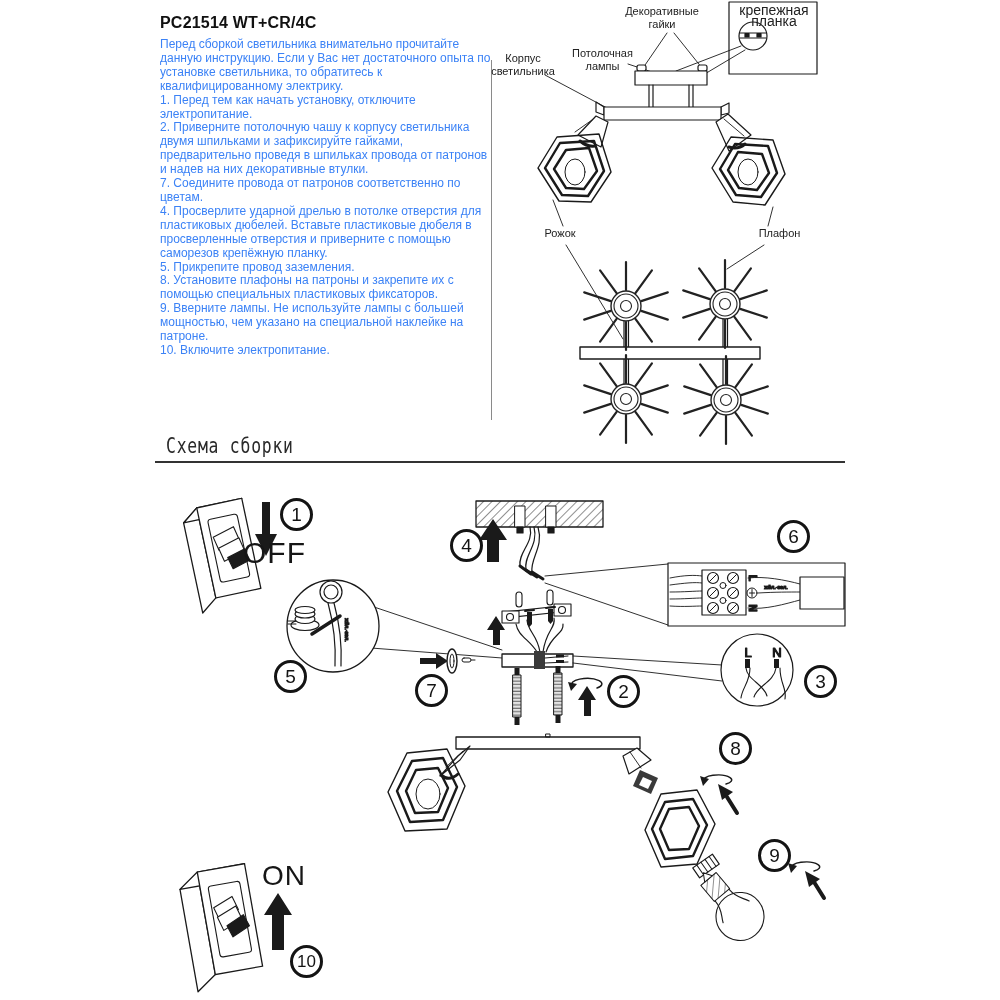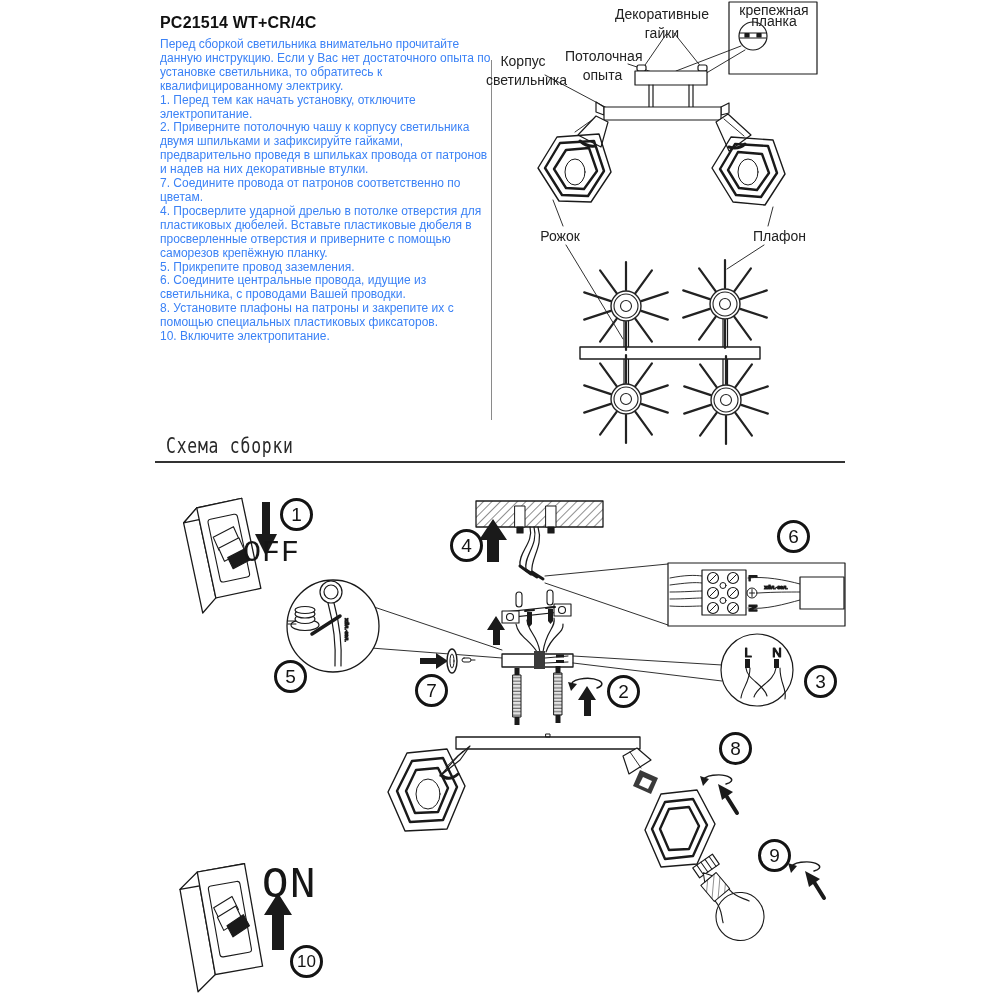--- a/index.html
+++ b/index.html
@@ -2,48 +2,48 @@
 <html><head>
 <meta charset="utf-8">
 <style>
   html,body{margin:0;padding:0;background:#fff;}
   .page{position:relative;width:1000px;height:1000px;background:#fff;overflow:hidden;
         font-family:"Liberation Sans",sans-serif;color:#1f1f1f;}
   .abs{position:absolute;}
   .title{font-size:16px;font-weight:bold;letter-spacing:.2px;color:#111;}
   .bodytext{width:337px;font-size:12px;line-height:13.9px;color:#3b82f6;}
   .bodytext div{margin:0;padding:0;}
-  .dlabel{font-size:14px;line-height:19px;text-align:center;white-space:pre-line;color:#222;}
+  .dlabel{font-size:11px;line-height:13px;text-align:center;white-space:pre-line;color:#222;}
   .dlabel.small{font-size:14px;line-height:10.5px;}
   .heading{font-family:"DejaVu Sans Mono",monospace;font-size:21px;color:#2a2a2a;
            transform:scaleX(.78);transform-origin:left bottom;letter-spacing:1px;}
   .rule{background:#333;height:1.5px;}
   .vdivider{background:#8a8a8a;width:1px;}
   .badge{width:33px;height:33px;border:3.2px solid #141414;border-radius:50%;
          display:flex;align-items:center;justify-content:center;
          font-size:19px;font-weight:500;color:#141414;background:#fff;box-sizing:border-box;}
-  .switchlabel{font-size:30px;font-weight:500;color:#161616;letter-spacing:1px;font-family:Liberation Mono, monospace;}
+  .switchlabel{font-size:30px;font-weight:500;color:#161616;letter-spacing:1px;}
   svg text{font-family:"Liberation Sans",sans-serif;}
 </style>
 </head>
 <body>
 
 <div class="page">
 
   <div class="abs title" style="left:160px;top:14px;">PC21514 WT+CR/4C</div>
 
   <div class="abs bodytext" style="left:160px;top:38px;">
     <div>Перед сборкой светильника внимательно прочитайте данную инструкцию. Если у Вас нет достаточного опыта по установке светильника, то обратитесь к квалифицированному электрику.</div>
     <div>1. Перед тем как начать установку, отключите электропитание.</div>
     <div>2. Приверните потолочную чашу к корпусу светильника двумя шпильками и зафиксируйте гайками, предварительно проведя в шпильках провода от патронов и надев на них декоративные втулки.</div>
     <div>7. Соедините провода от патронов соответственно по цветам.</div>
     <div>4. Просверлите ударной дрелью в потолке отверстия для пластиковых дюбелей. Вставьте пластиковые дюбеля в просверленные отверстия и приверните с помощью саморезов крепёжную планку.</div>
     <div>5. Прикрепите провод заземления.</div>
-    <div>6. Соедините центральные провода, идущие из светильника, с проводами Вашей проводки.</div>
     <div>8. Установите плафоны на патроны и закрепите их с помощью специальных пластиковых фиксаторов.</div>
+    <div>9. Вверните лампы. Не используйте лампы с большей мощностью, чем указано на специальной наклейке на патроне.</div>
     <div>10. Включите электропитание.</div>
   </div>
 
   <div class="abs vdivider" style="left:491px;top:60px;height:360px;"></div>
 
   <svg class="abs" style="left:480px;top:0;" width="380" height="450" viewBox="480 0 380 450">
     <g stroke="#1a1a1a" fill="none" stroke-width="1.2" stroke-linecap="round" stroke-linejoin="round">
 
       <g>
         <rect x="729" y="2" width="88" height="72"></rect>
@@ -136,21 +136,21 @@
         <use href="#star-def" transform="translate(726,400)"></use>
       </g>
     </g>
   </svg>
 
   <div class="abs dlabel" style="left:612px;top:5px;width:100px;">Декоративные
 гайки</div>
   <div class="abs dlabel small" style="left:735px;top:5px;width:78px;">крепежная
 планка</div>
   <div class="abs dlabel" style="left:565px;top:47px;width:75px;">Потолочная
-опыта</div>
+лампы</div>
   <div class="abs dlabel" style="left:486px;top:52px;width:74px;">Корпус
 светильника</div>
   <div class="abs dlabel" style="left:535px;top:227px;width:50px;">Рожок</div>
   <div class="abs dlabel" style="left:752px;top:227px;width:55px;">Плафон</div>
 
   <div class="abs heading" style="left:166px;top:434px;">Схема сборки</div>
   <div class="abs rule" style="left:155px;top:461px;width:690px;"></div>
 
   <svg class="abs" style="left:155px;top:480px;" width="705" height="520" viewBox="155 480 705 520">
     <defs>
@@ -374,21 +374,21 @@
         <polygon points="218,916 238,908 242,922 222,930" fill="#fff" stroke-width="1.1"></polygon>
         <polygon points="226,926 244,918 248,930 230,938" fill="#1a1a1a"></polygon>
       </g>
       <g>
         <polygon points="272,950 284,950 284,915 292,915 278,893 264,915 272,915" fill="#1a1a1a" stroke="none"></polygon>
       </g>
     </g>
   </svg>
 
   <div class="abs switchlabel" style="left:243px;top:536px;">OFF</div>
-  <div class="abs switchlabel" style="left:262px;top:860px;font-size:44px;">ON</div>
+  <div class="abs switchlabel" style="left:262px;top:860px;font-size:28px;">ON</div>
 
   <div class="abs badge" style="left:280px;top:498px;">1</div>
   <div class="abs badge" style="left:607px;top:675px;">2</div>
   <div class="abs badge" style="left:804px;top:665px;">3</div>
   <div class="abs badge" style="left:450px;top:529px;">4</div>
   <div class="abs badge" style="left:274px;top:660px;">5</div>
   <div class="abs badge" style="left:777px;top:520px;">6</div>
   <div class="abs badge" style="left:415px;top:674px;">7</div>
   <div class="abs badge" style="left:719px;top:732px;">8</div>
   <div class="abs badge" style="left:758px;top:839px;">9</div>

